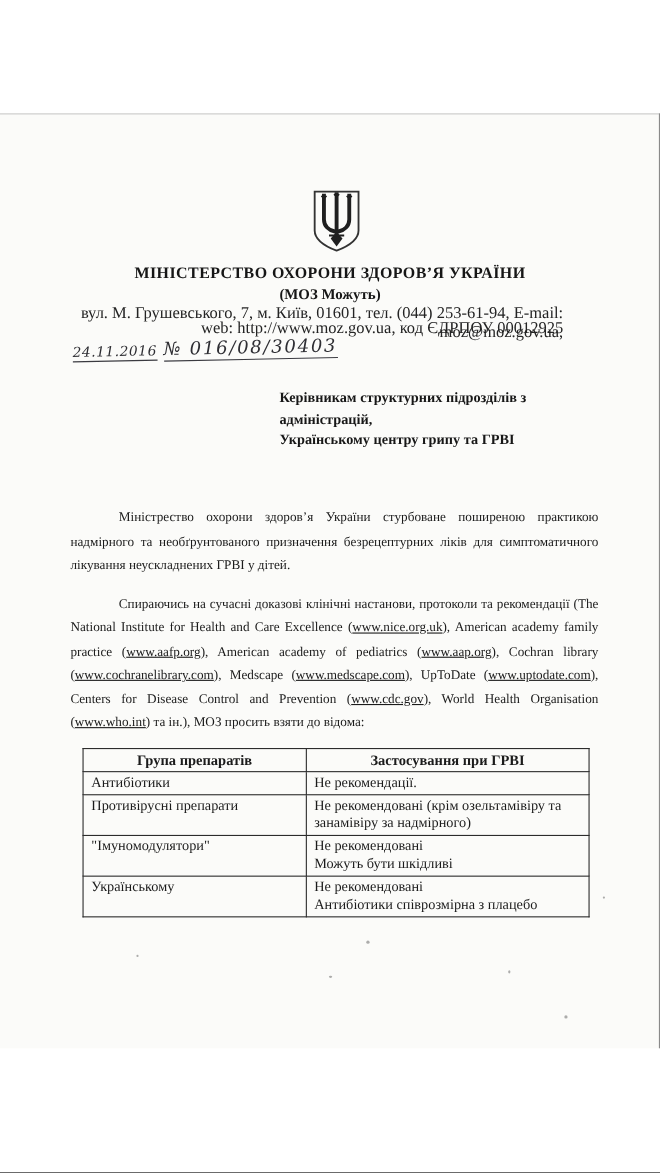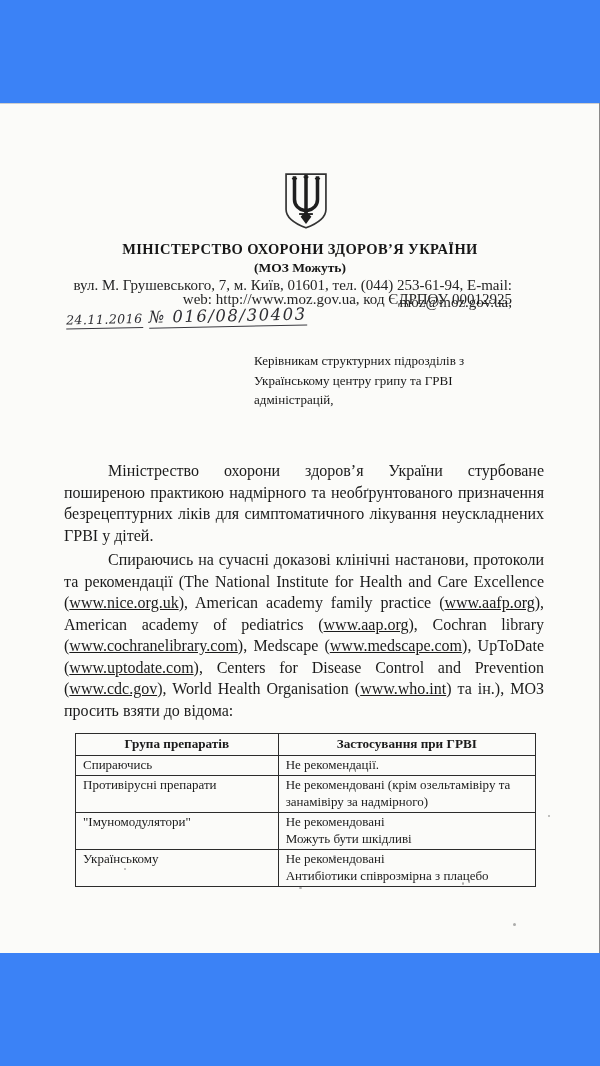--- a/index.html
+++ b/index.html
@@ -1,19 +1,19 @@
 <!DOCTYPE html>
 <html><head>
 <meta charset="utf-8">
 <style>
   * { margin: 0; padding: 0; box-sizing: border-box; }
   html, body { width: 600px; height: 1066px; background: #050505; overflow: hidden; }
   body { font-family: "Liberation Serif", serif; color: #1d1d1d; position: relative; }
 
-  .screen { position: absolute; inset: 0; background: #3b82f6; }
+  .screen { position: absolute; inset: 0; background: #ffffff; }
 
   .page {
     position: absolute;
     left: 0; top: 103px;
     width: 600px; height: 850px;
     background: #fbfbf9;
     border-right: 1px solid #8a8a8a;
     box-shadow: inset 0 1px 0 #cfcfcf;
   }
 
@@ -66,39 +66,39 @@
     border-bottom: 1.5px solid #3a3a40;
     padding-bottom: 1px;
   }
   .ref-date { font-size: 12.5px; letter-spacing: 0.5px; margin-right: 6px; }
   .ref-num  { font-size: 16.5px; letter-spacing: 1.5px; }
 
   .addressee {
     position: absolute;
     left: 254px; top: 248px;
     width: 306px;
-    font-weight: normal;
+    font-weight: bold;
     font-size: 13px;
     line-height: 19.5px;
     color: #171717;
   }
 
   .content {
     position: absolute;
     left: 64px; top: 357px;
     width: 480px;
   }
   .body-p {
-    font-size: 16px;
+    font-size: 12px;
     line-height: 21.5px;
     text-align: justify;
     text-indent: 44px;
     color: #1b1b1b;
   }
-  .body-p + .body-p { margin-top: 3px; }
+  .body-p + .body-p { margin-top: 14px; }
   .u { text-decoration: underline; }
 
   table.rec-table {
     margin: 12px 0 0 11px;
     width: 461px;
     border-collapse: collapse;
     font-size: 13px;
     color: #1b1b1b;
     border-radius: 26px;
   }
@@ -147,42 +147,42 @@
     <div class="ministry-short">(МОЗ Можуть)</div>
     <div class="addr addr1">вул. М. Грушевського, 7, м. Київ, 01601, тел. (044) 253-61-94, E-mail: moz@moz.gov.ua,</div>
     <div class="addr addr2">web: http://www.moz.gov.ua, код ЄДРПОУ 00012925</div>
 
     <div class="ref-line">
       <span class="hw ref-date">24.11.2016</span><span class="hw ref-num">№ 016/08/30403</span>
     </div>
 
     <div class="addressee">
       <div>Керівникам структурних підрозділів з</div>
+      <div>адміністрацій,</div>
       <div>Українському центру грипу та ГРВІ</div>
-      <div>адміністрацій,</div>
     </div>
 
     <div class="content">
       <p class="body-p">Міністрество охорони здоров’я України стурбоване поширеною практикою надмірного та необґрунтованого призначення безрецептурних ліків для симптоматичного лікування неускладнених ГРВІ у дітей.</p>
       <p class="body-p"><span>Спираючись на сучасні доказові клінічні настанови, протоколи та рекомендації (The National Institute for Health and Care Excellence (</span><span class="u">www.nice.org.uk</span><span>), American academy family practice (</span><span class="u">www.aafp.org</span><span>), American academy of pediatrics (</span><span class="u">www.aap.org</span><span>), Cochran library (</span><span class="u">www.cochranelibrary.com</span><span>), Medscape (</span><span class="u">www.medscape.com</span><span>), UpToDate (</span><span class="u">www.uptodate.com</span><span>), Centers for Disease Control and Prevention (</span><span class="u">www.cdc.gov</span><span>), World Health Organisation (</span><span class="u">www.who.int</span><span>) та ін.), МОЗ просить взяти до відома:</span></p>
 
       <table class="rec-table">
         <colgroup>
             <col class="c1">
             <col class="c2">
           </colgroup>
         <thead>
           <tr>
             <th>Група препаратів</th>
             <th>Застосування при ГРВІ</th>
           </tr>
         </thead>
         <tbody>
           <tr>
-            <td>Спираючись</td>
+            <td>Антибіотики</td>
             <td>
               <div class="usage-line">Не рекомендації.</div>
             </td>
           </tr>
           <tr>
             <td>Противірусні препарати</td>
             <td>
               <div class="usage-line">Не рекомендовані (крім озельтамівіру та занамівіру за надмірного)</div>
             </td>
           </tr>

